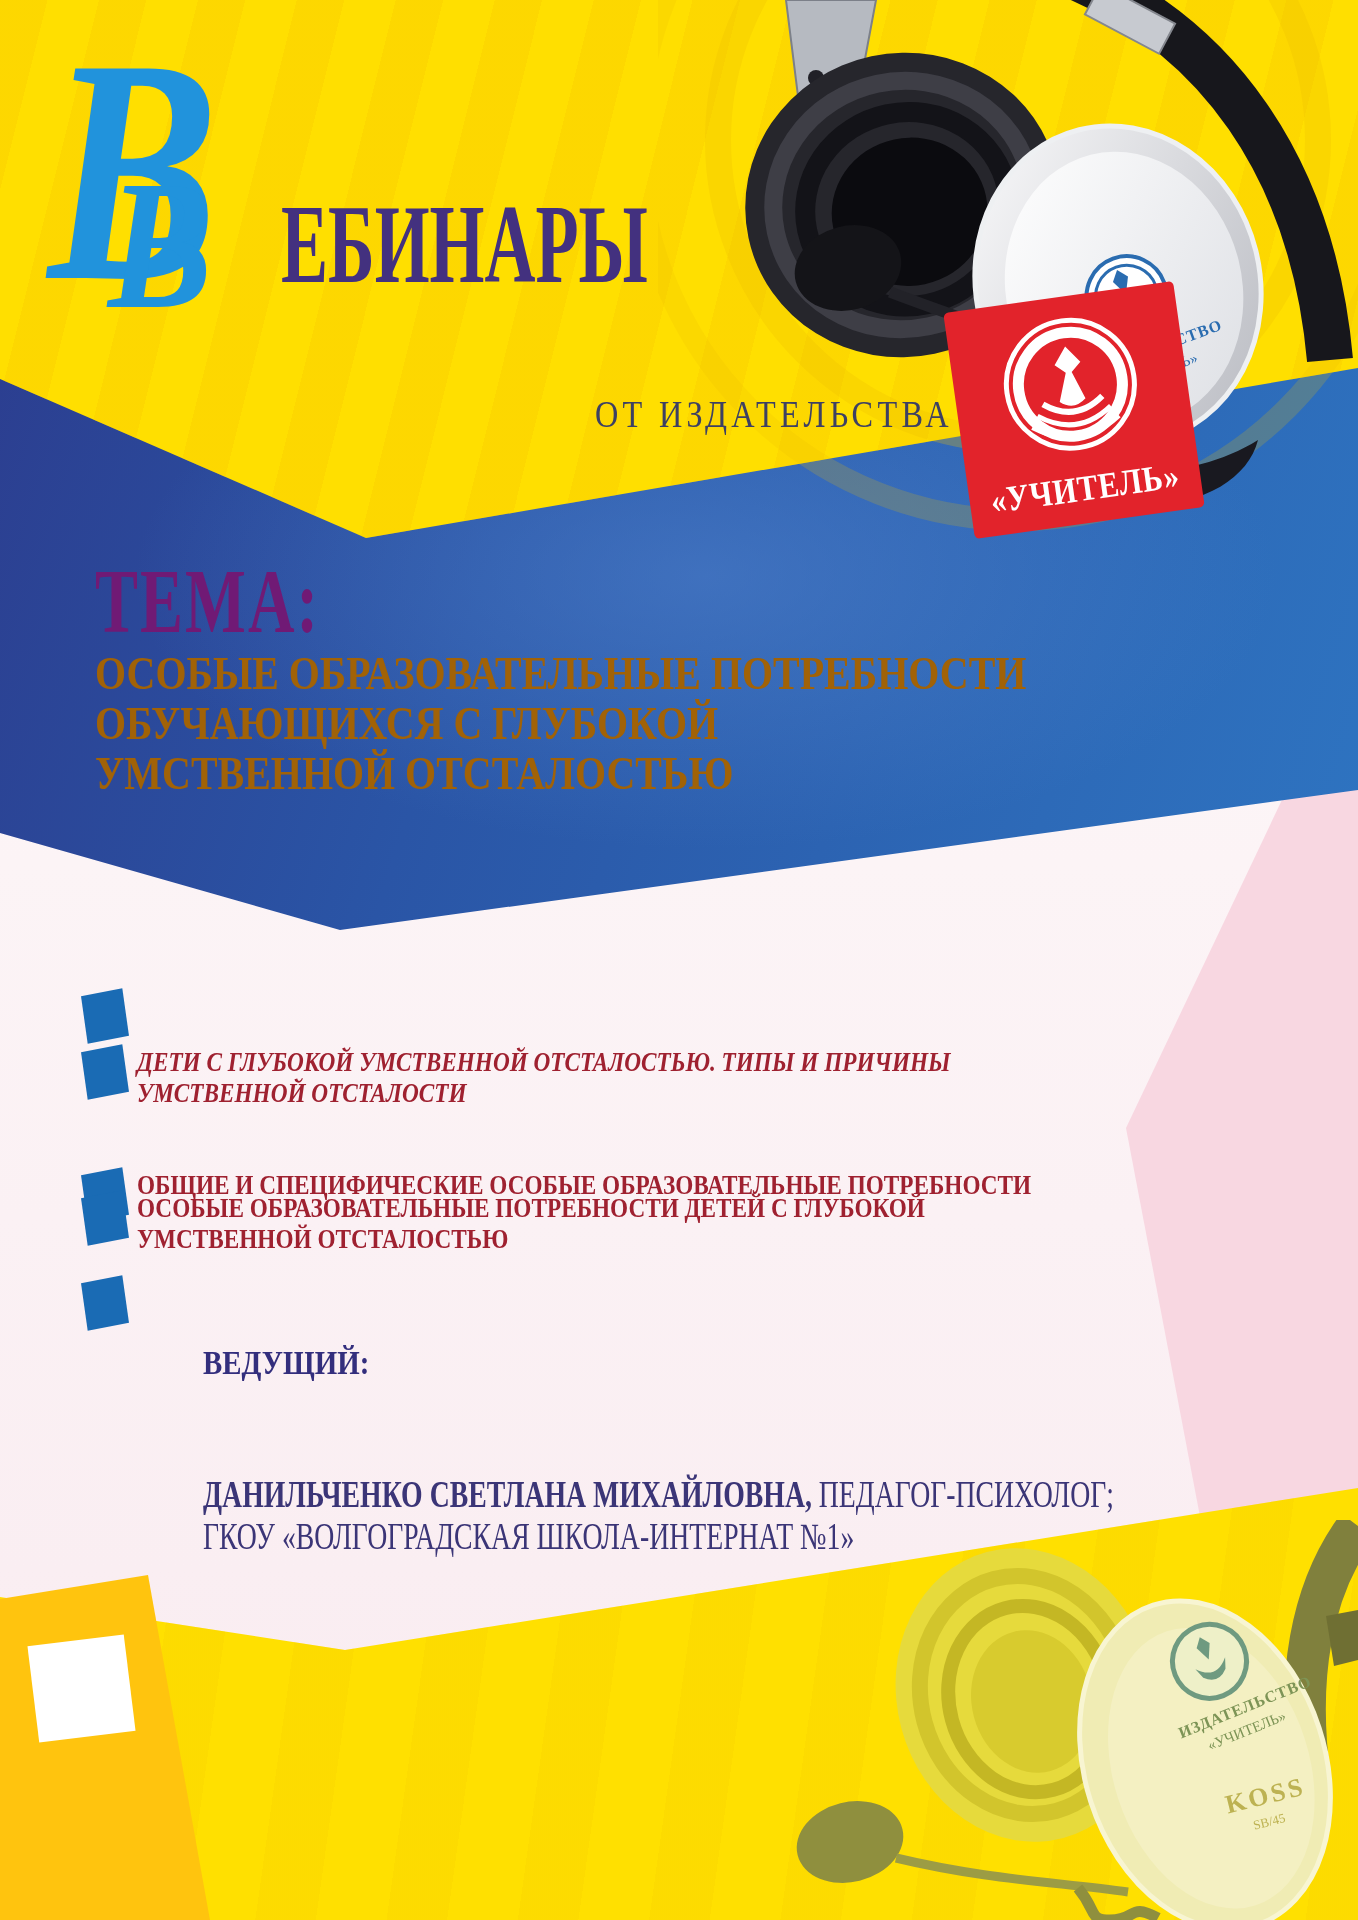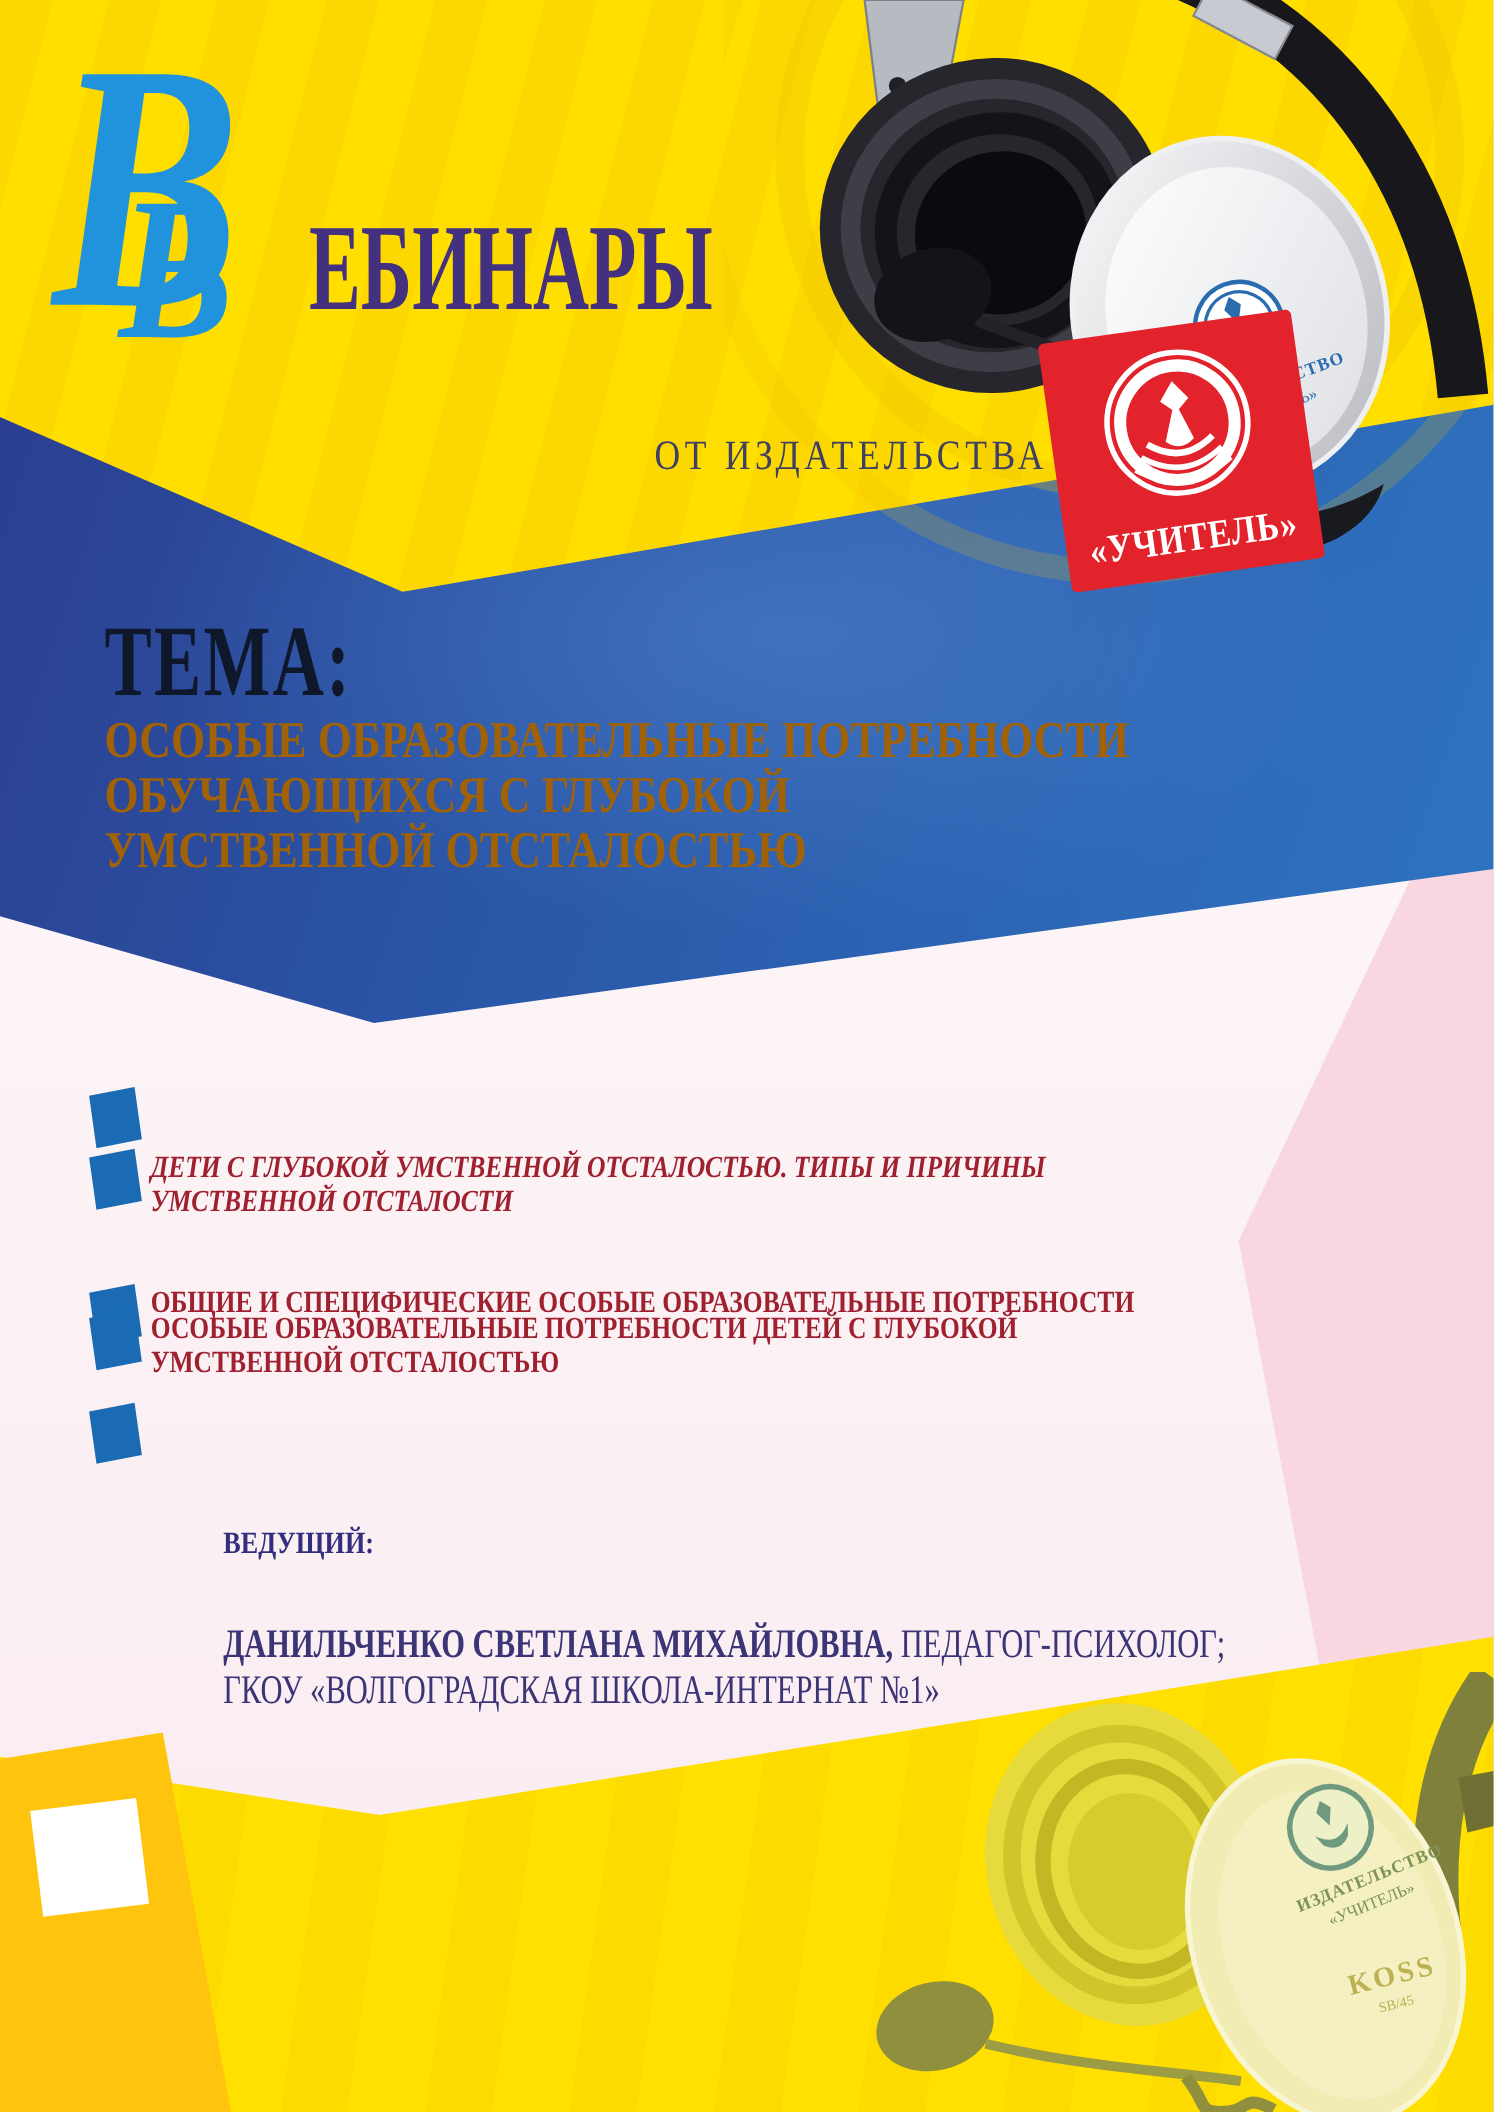--- a/index.html
+++ b/index.html
@@ -33,21 +33,21 @@
   .title-line{color:#43317f;font-weight:bold;line-height:1;z-index:8;}
   .from-pub{color:#3d4063;z-index:8;}
 
   
   .badge{left:958px;top:296px;width:232px;height:228px;background:#e2232b;border-radius:5px;
          transform:rotate(-8deg);z-index:7;}
   .badge-label{position:absolute;left:0;top:172px;width:232px;text-align:center;color:#fff;
          font-weight:bold;font-size:36px;transform:scaleX(.85);transform-origin:50% 50%;letter-spacing:1px;}
 
   
-  .tema{color:#0f172a;font-weight:bold;z-index:8;}
+  .tema{color:#701a75;font-weight:bold;z-index:8;}
   .topic{color:#a16207;font-weight:bold;z-index:8;font-size:47px;line-height:50px;}
 
   
   .agenda-item{z-index:8;}
   .agenda-marker{position:absolute;left:0;top:2px;width:42px;height:48px;background:#1a6bb4;
          transform:rotate(-8deg) skewY(-3deg);}
   .agenda-text{position:absolute;left:53px;top:0;color:#9f2130;font-weight:bold;
          font-size:28px;line-height:31px;}
   .agenda-text span{display:block;}
   .agenda-text span:empty{display:none;}
@@ -199,21 +199,21 @@
     <div class="agenda-marker"></div>
     <div class="agenda-text">
         <span class="sx" style="transform:scaleX(.83);">ОСОБЫЕ ОБРАЗОВАТЕЛЬНЫЕ ПОТРЕБНОСТИ ДЕТЕЙ С ГЛУБОКОЙ</span>
         <span class="sx" style="transform:scaleX(.83);">УМСТВЕННОЙ ОТСТАЛОСТЬЮ</span>
       </div>
   </div>
   <div class="abs agenda-item" style="left:84px;top:1277px;width:1100px;height:80px;">
     <div class="agenda-marker"></div>
   </div>
 
-  <div class="abs presenter-heading" style="left:203px;top:1388px;font-size:28px;">
+  <div class="abs presenter-heading" style="left:203px;top:1344px;font-size:34px;">
     <span class="sx" style="transform:scaleX(.85);">ВЕДУЩИЙ:</span>
   </div>
   <div class="abs presenter-line" style="left:203px;top:1474px;">
     <span class="sx" style="transform:scaleX(.75);"><b>ДАНИЛЬЧЕНКО СВЕТЛАНА МИХАЙЛОВНА,</b><span> ПЕДАГОГ-ПСИХОЛОГ;</span></span>
   </div>
   <div class="abs presenter-line" style="left:203px;top:1516px;">
     <span class="sx" style="transform:scaleX(.75);">ГКОУ «ВОЛГОГРАДСКАЯ ШКОЛА-ИНТЕРНАТ №1»</span>
   </div>
 
 </div>

